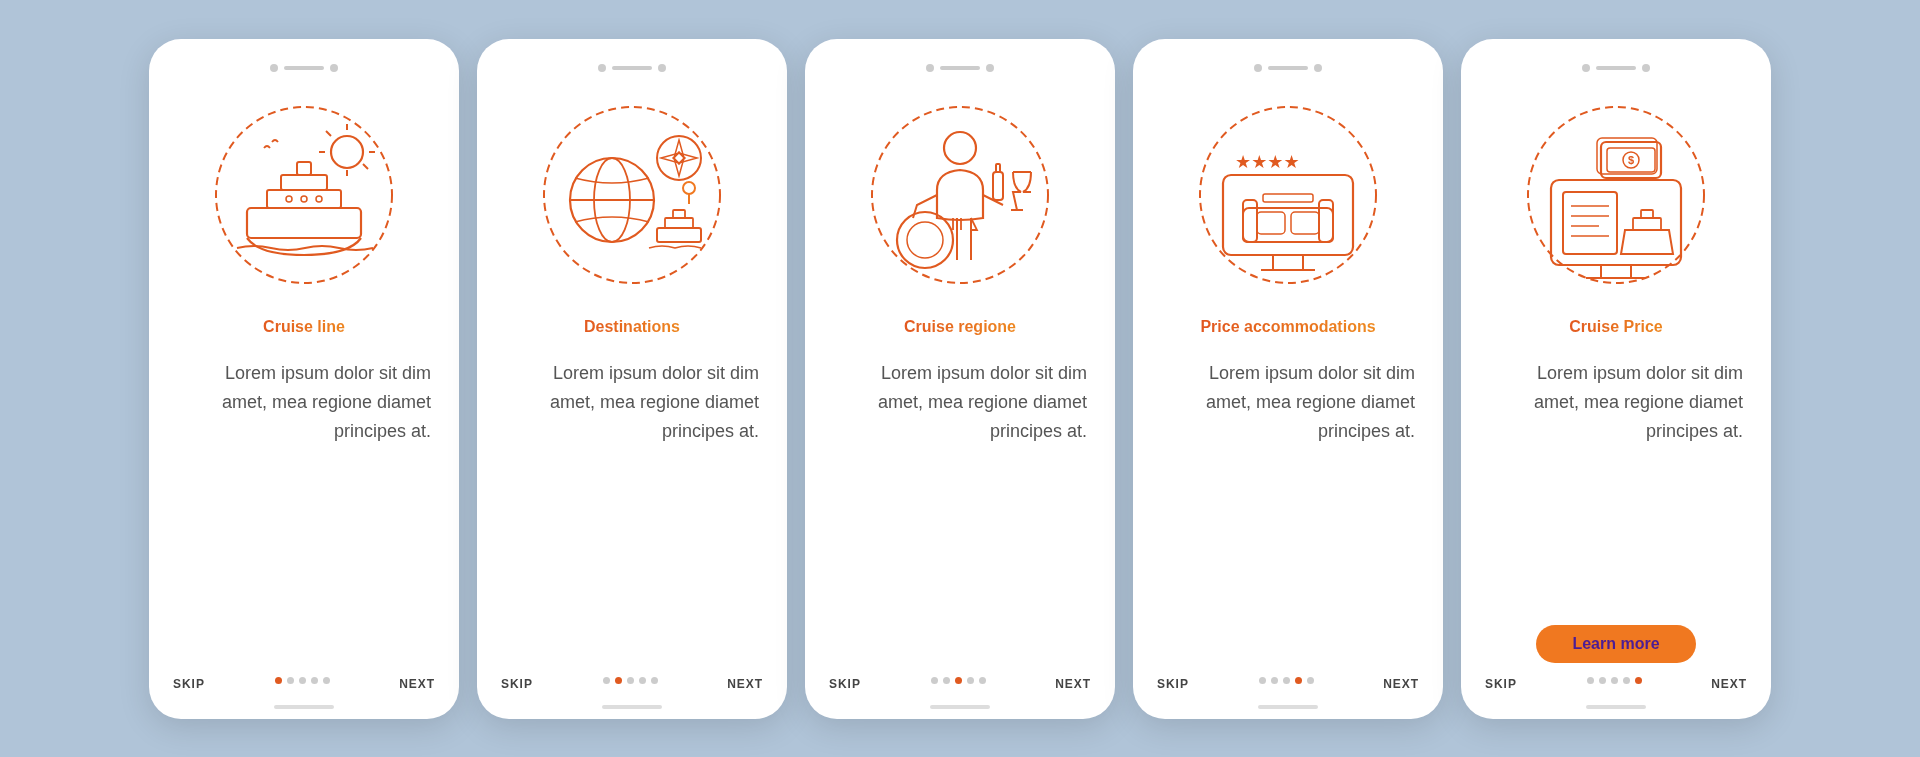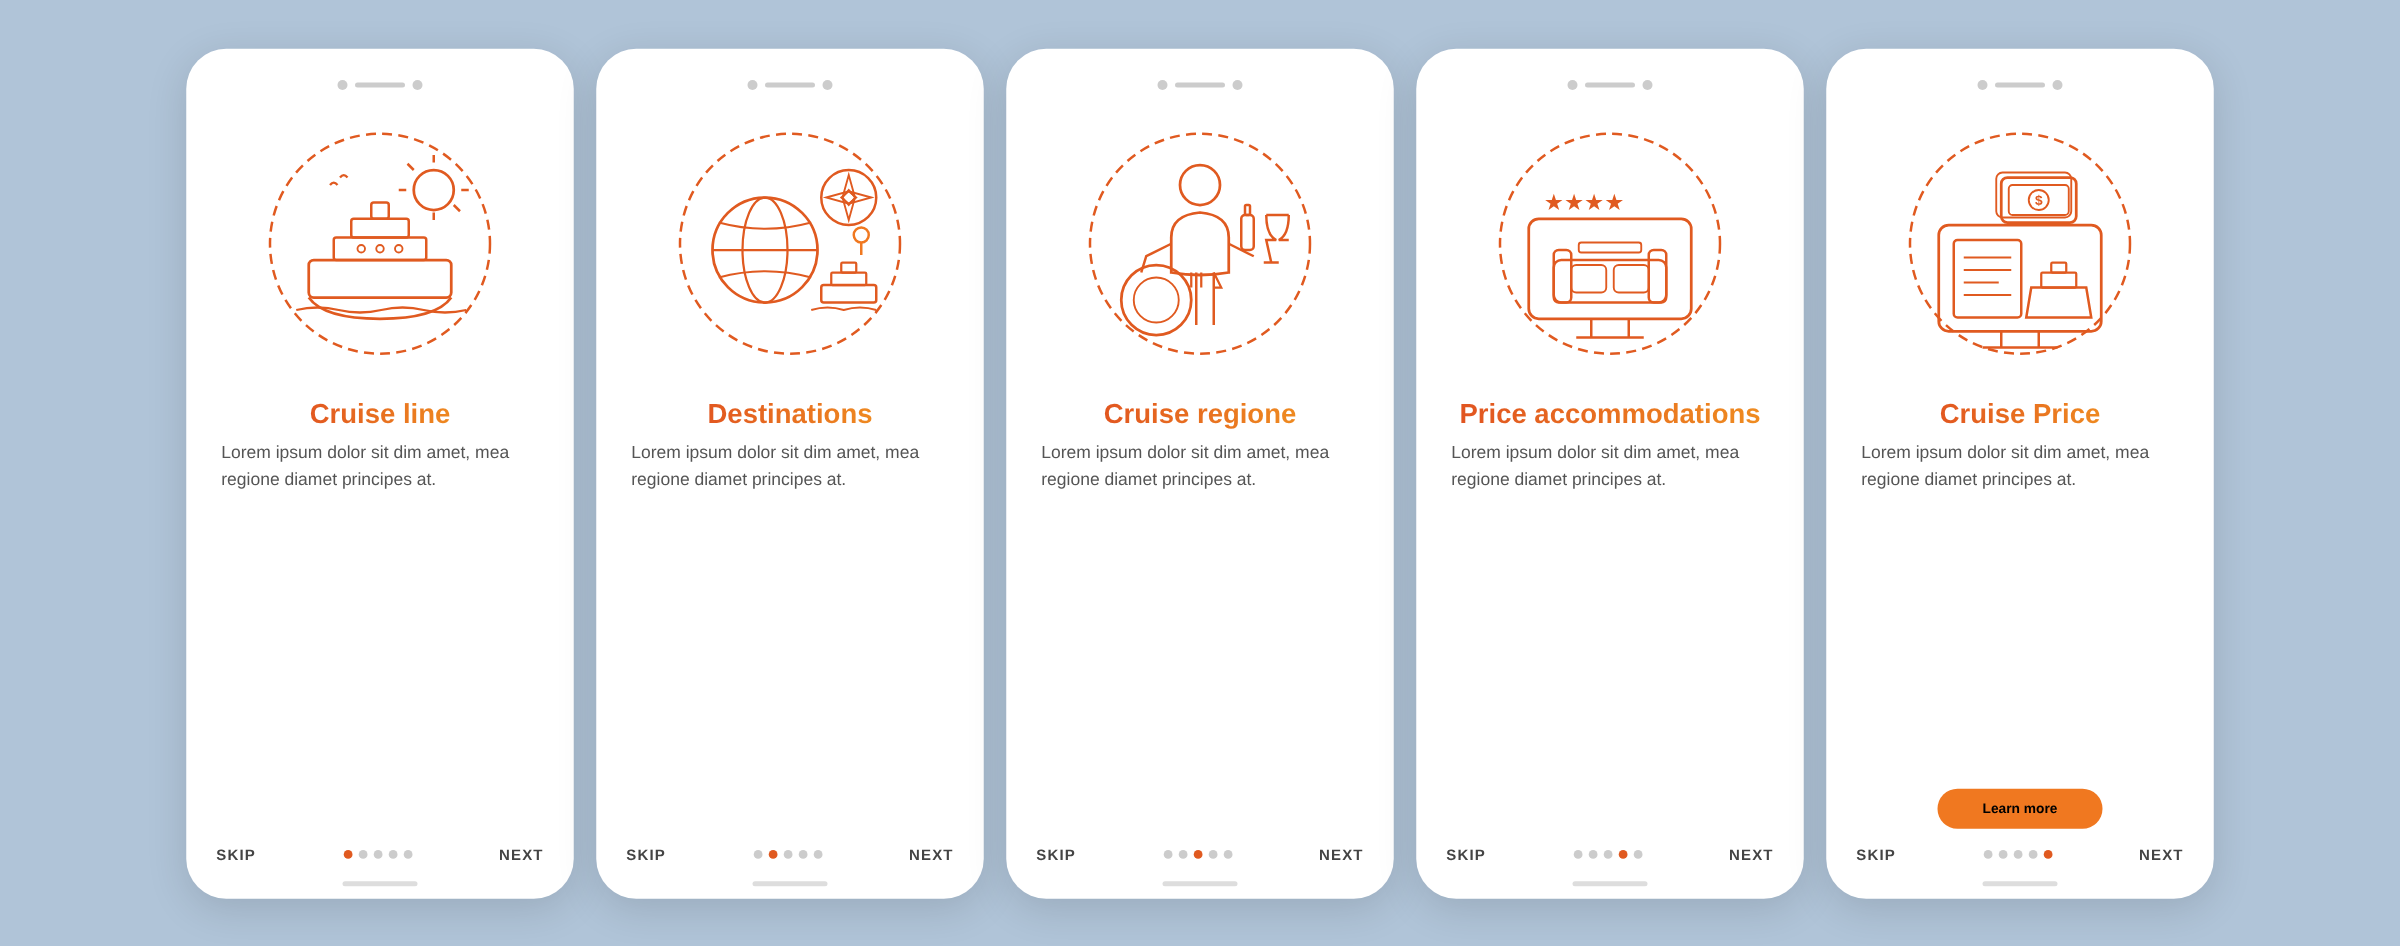--- a/index.html
+++ b/index.html
@@ -74,56 +74,56 @@
     }
 
     
     .illustration-svg {
       width: 190px;
       height: 190px;
     }
 
     
     .card-title {
-      font-size: 22px;
+      font-size: 16px;
       font-weight: 600;
       text-align: center;
-      margin-bottom: 5px;
+      margin-bottom: 22px;
       line-height: 1.3;
       padding: 0 20px;
     }
 
     .card-body {
-      font-size: 14px;
+      font-size: 18px;
       color: #555;
-      text-align: left;
+      text-align: right;
       line-height: 1.6;
       padding: 0 28px;
       flex: 1;
     }
 
     
     .learn-more-btn {
       background: #f07820;
-      color: #000000;
+      color: #4c1d95;
       border: none;
       border-radius: 22px;
       padding: 10px 36px;
-      font-size: 11px;
+      font-size: 16px;
       font-weight: 600;
       cursor: pointer;
       margin: 8px 0 4px 0;
       display: block;
     }
 
     
     .bottom-nav {
       width: 100%;
       display: flex;
-      align-items: center;
+      align-items: flex-start;
       justify-content: space-between;
       padding: 10px 24px 8px 24px;
       margin-top: auto;
     }
 
     .nav-skip, .nav-next {
       font-size: 12px;
       font-weight: 700;
       letter-spacing: 0.08em;
       color: #444;

